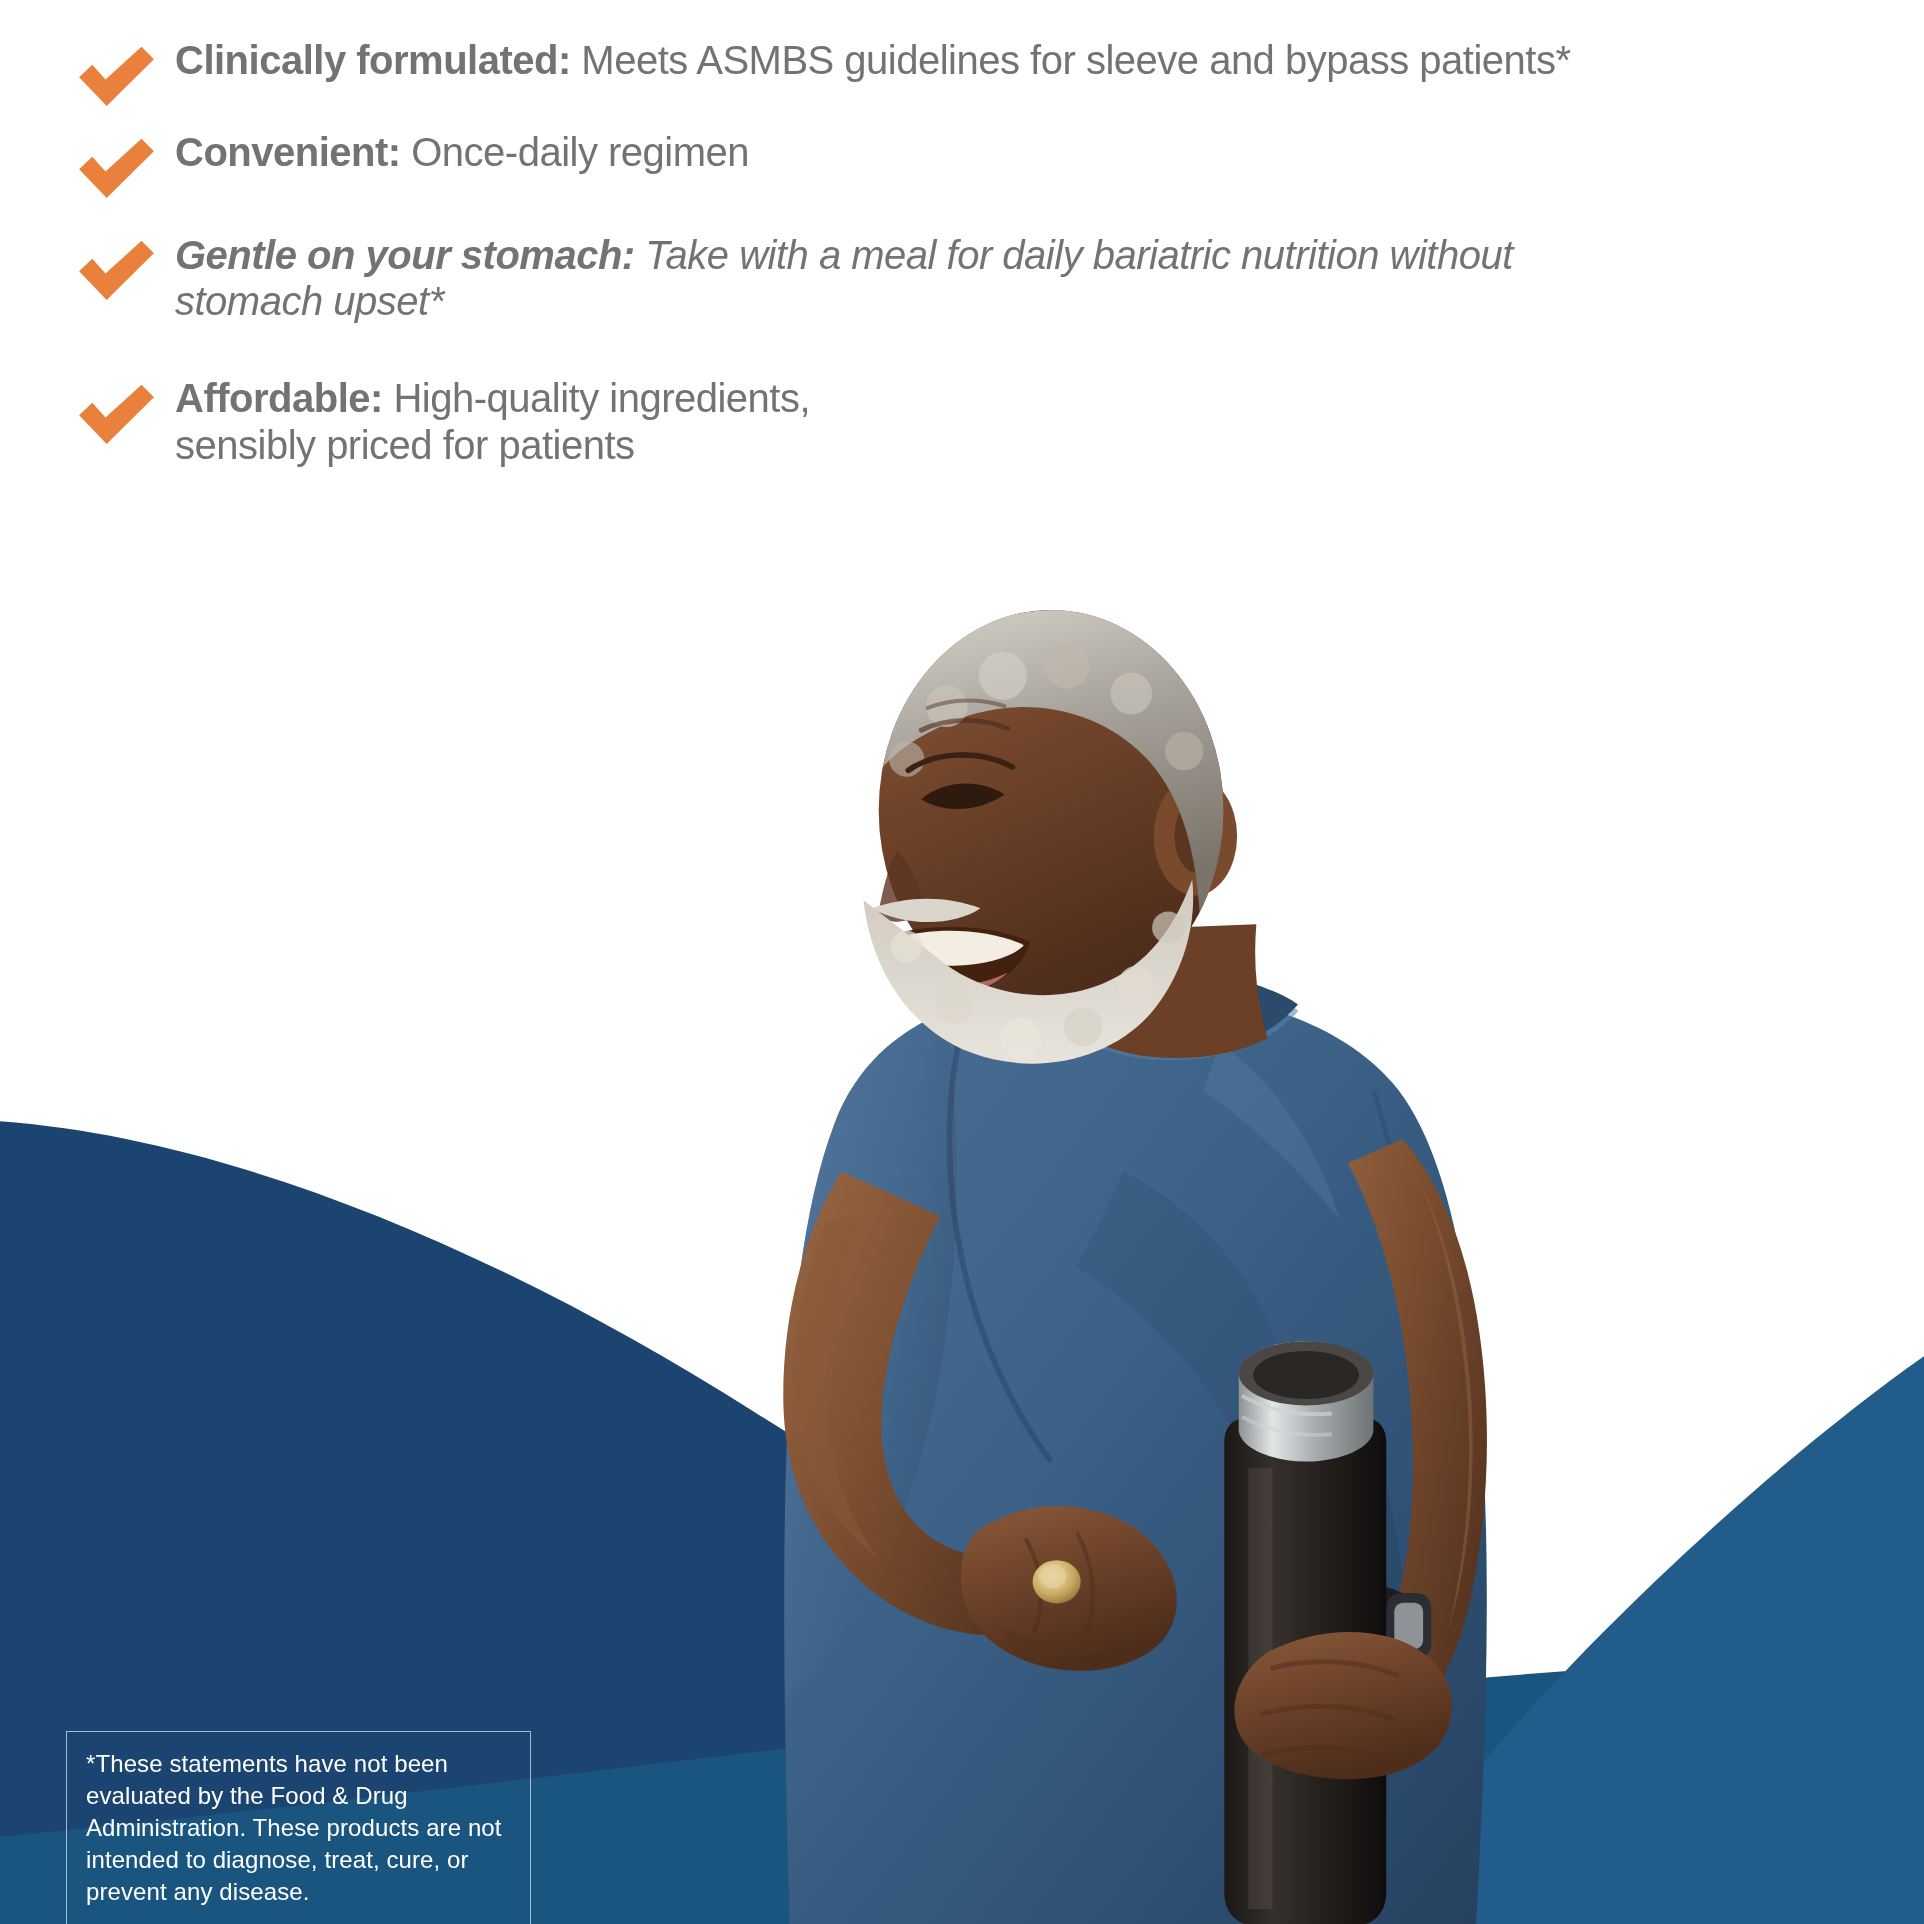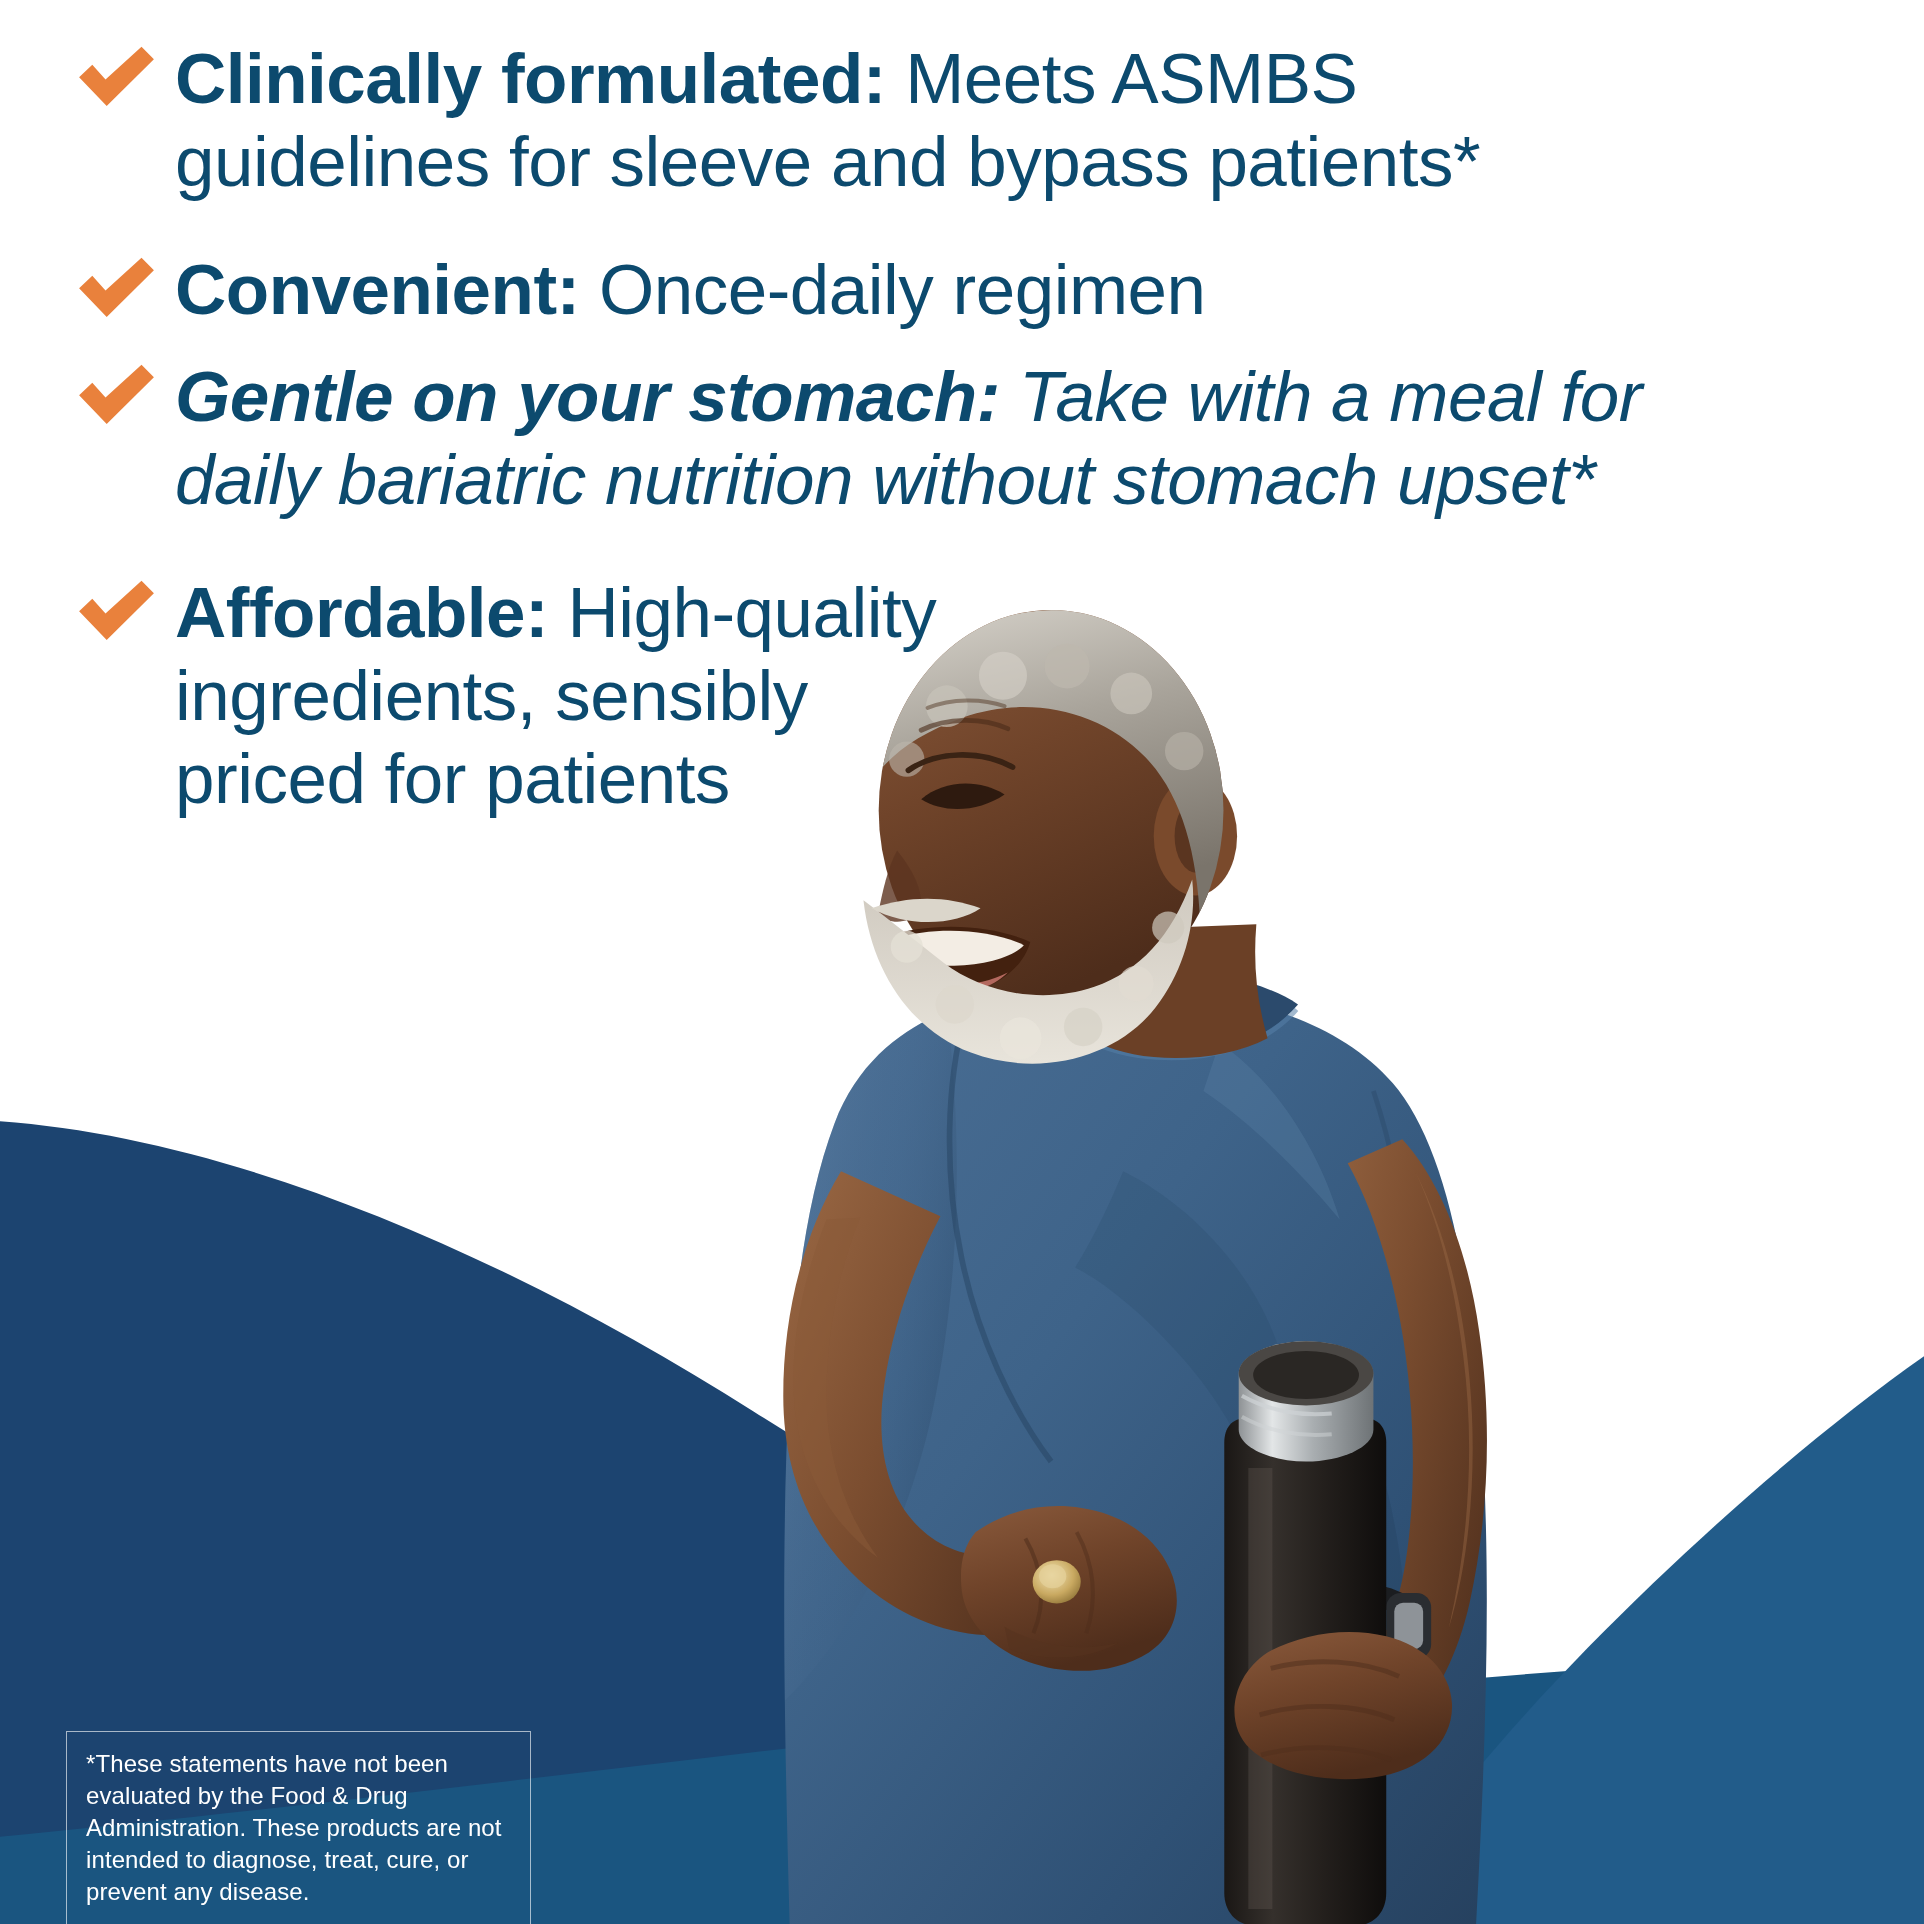--- a/index.html
+++ b/index.html
@@ -35,35 +35,35 @@
     padding:37px 0 0 64px;
     box-sizing:border-box;
     z-index:40;
   }
   .bullet{
     position:relative;
     display:block;
     padding-left:111px;
     margin-bottom:45px;
   }
-  .bullet:nth-child(2){margin-bottom:24px;}
+  .bullet:nth-child(2){margin-bottom:56px;}
   .bullet:nth-child(3){margin-bottom:50px;font-style:italic;}
 
   .check-icon{
     position:absolute;
     left:8px;
     top:4.8px;
     width:87px;
     height:72px;
     display:block;
   }
   .bullet-text{
     display:block;
-    color:#0c4a6e;
-    font-size:71px;
+    color:#737373;
+    font-size:40px;
     line-height:1.17;
     letter-spacing:-0.5px;
     font-weight:400;
     max-width:1524px;
   }
   .bullet-text .lead{font-weight:700;}
 
   
   .b1 .bullet-text{max-width:1516px;}
   .b2 .bullet-text{max-width:1516px;}

